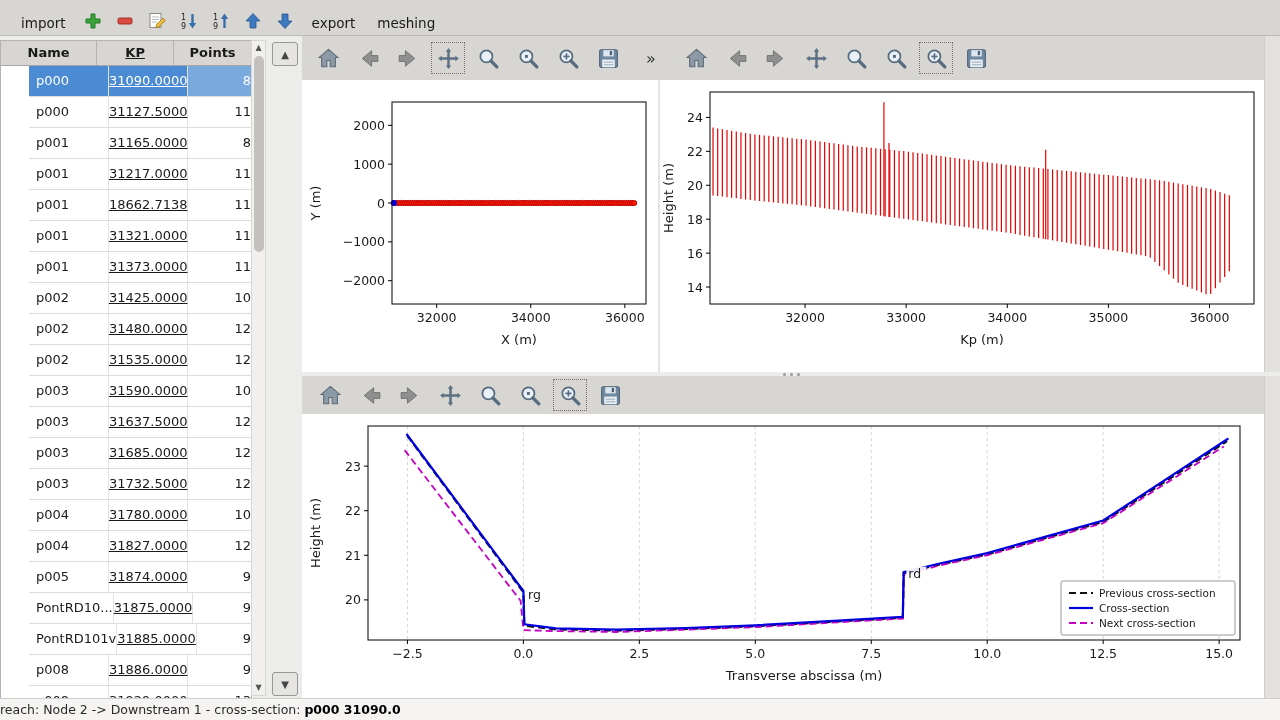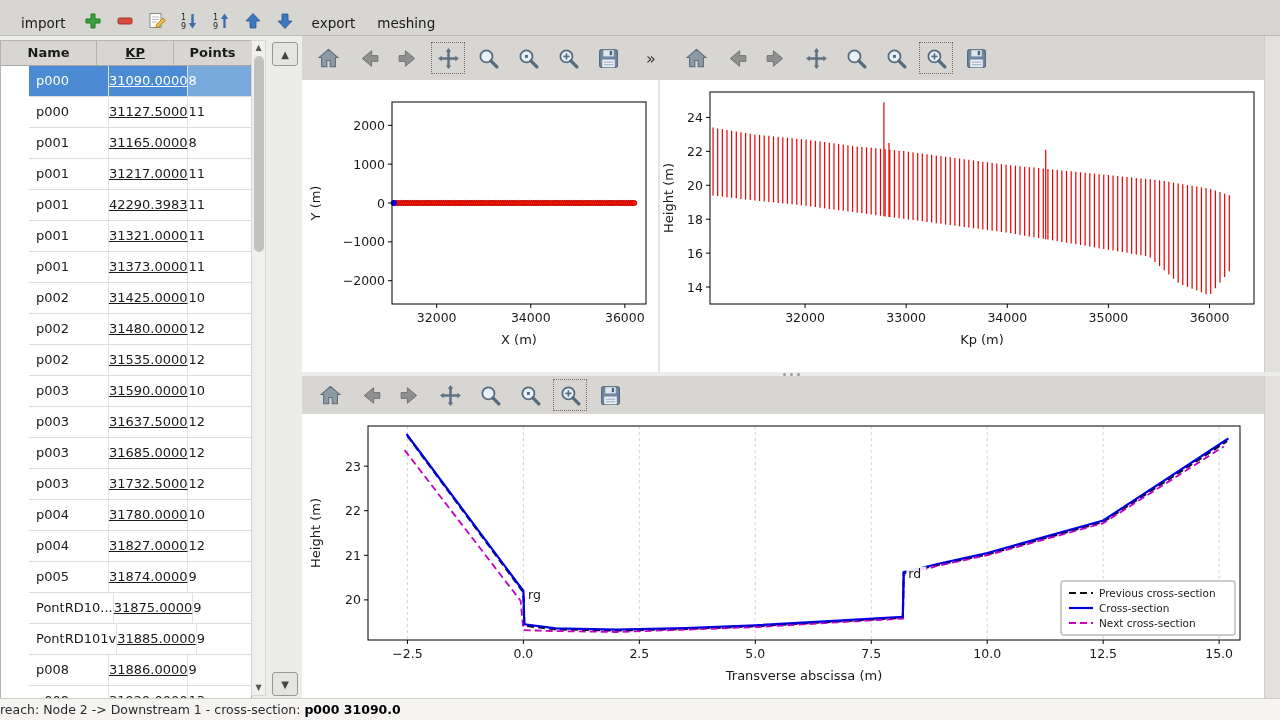--- a/index.html
+++ b/index.html
@@ -12,21 +12,21 @@
   #left-panel{position:absolute;left:0;top:36px;width:302px;height:662px;background:#ececea;}
   #xs-table{position:absolute;left:0;top:4px;width:250px;background:#ffffff;border:1px solid #b5b3af;box-sizing:content-box;}
   .t-header{display:flex;height:24px;line-height:24px;background:#d8d6d2;border-bottom:1px solid #a8a6a2;font-weight:bold;font-size:13px;}
   .t-hcell{box-sizing:border-box;border-right:1px solid #b5b3af;text-align:center;}
   .t-hcell:last-child{border-right:none;}
   .c0{width:100px;} .c1{width:80px;text-decoration:underline;} .c2{width:80px;}
   .t-row{display:flex;height:30px;line-height:30px;font-size:13px;border-bottom:1px solid #dcdcdc;background:#fff;margin-left:28px;}
   .t-cell{box-sizing:border-box;border-right:1px solid #e3e3e3;}
   .t-cell:last-child{border-right:none;}
   .t-cell.c0{padding-left:7px;}
-  .t-cell.c1,.t-cell.c2{text-align:left;}
+  .t-cell.c1,.t-cell.c2{text-align:right;}
   .t-row.selected{background:#4a8bd4;color:#ffffff;}
   .t-row.selected .t-cell.c2{background:#79aade;}
   
   #t-scrollbar{position:absolute;left:251px;top:4px;width:15px;height:656px;background:#f1f0ee;border:1px solid #d8d6d2;box-sizing:border-box;}
   .sb-arrow{position:absolute;left:0;width:13px;height:14px;font-size:8px;color:#555;text-align:center;line-height:14px;}
   #t-thumb{position:absolute;left:1.5px;top:15px;width:10px;height:196px;background:#c3c1be;border-radius:5px;}
   
   .side-btn{position:absolute;left:272px;width:26px;height:24px;background:#e6e4e1;border:1px solid #979797;border-radius:3px;box-sizing:border-box;display:flex;align-items:center;justify-content:center;font-size:10px;color:#444;}
   
   .tb-row{position:absolute;background:#d8d6d2;display:flex;align-items:center;}
@@ -134,21 +134,21 @@
             <div class="t-cell c1">31165.0000</div>
             <div class="t-cell c2">8</div>
           </div>
           <div class="t-row">
             <div class="t-cell c0">p001</div>
             <div class="t-cell c1">31217.0000</div>
             <div class="t-cell c2">11</div>
           </div>
           <div class="t-row">
             <div class="t-cell c0">p001</div>
-            <div class="t-cell c1">42290.3983</div>
+            <div class="t-cell c1">18662.7138</div>
             <div class="t-cell c2">11</div>
           </div>
           <div class="t-row">
             <div class="t-cell c0">p001</div>
             <div class="t-cell c1">31321.0000</div>
             <div class="t-cell c2">11</div>
           </div>
           <div class="t-row">
             <div class="t-cell c0">p001</div>
             <div class="t-cell c1">31373.0000</div>

